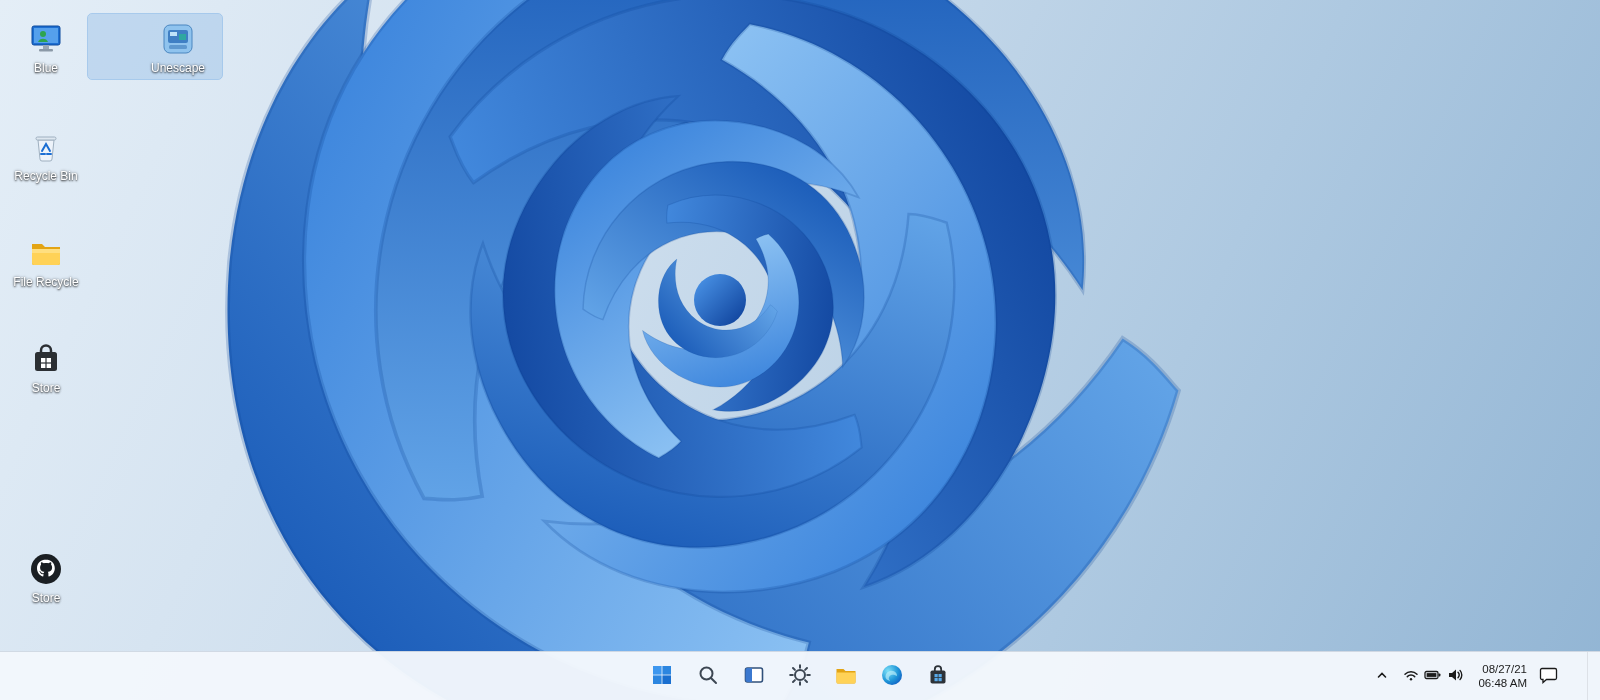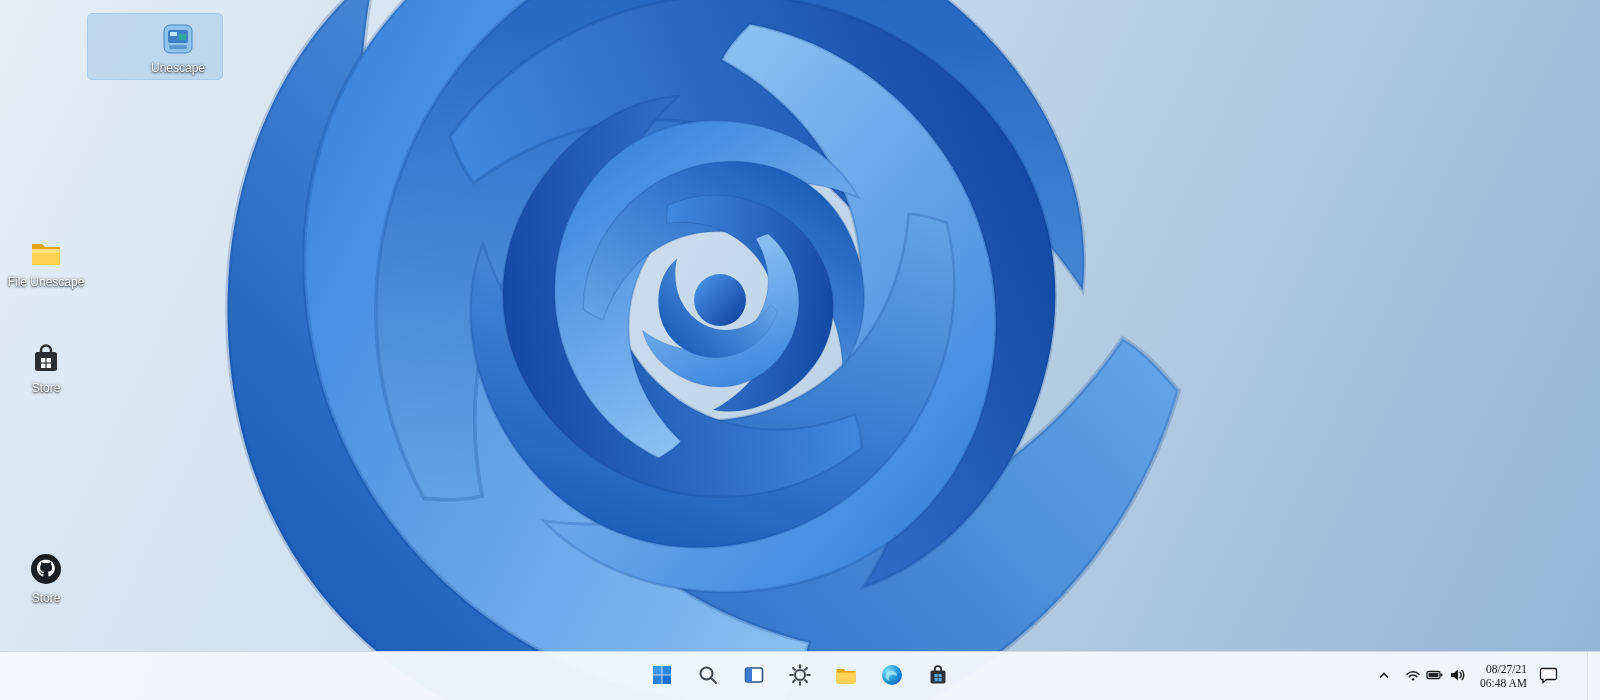--- a/index.html
+++ b/index.html
@@ -22,21 +22,21 @@
     background:rgba(243,247,252,.97);border-top:1px solid rgba(110,130,155,.25);}
   .tb-center{position:absolute;left:50%;top:0;height:48px;transform:translateX(-50%);
     display:flex;align-items:center;gap:6px;}
   .tb-btn{width:40px;height:40px;border:none;background:transparent;border-radius:6px;
     display:flex;align-items:center;justify-content:center;padding:0;cursor:pointer;}
 
   .tray{position:absolute;right:38px;top:0;height:48px;display:flex;align-items:center;gap:2px;}
   .tray-btn{height:36px;min-width:26px;border:none;background:transparent;border-radius:6px;
     display:flex;align-items:center;justify-content:center;padding:0 4px;cursor:pointer;}
   .tray-group{display:flex;align-items:center;gap:5px;padding:0 6px;height:36px;border-radius:6px;}
-  .clock{font-size:11.5px;line-height:14px;color:#1b1b1b;text-align:right;padding:0 6px;cursor:default;font-family:Liberation Serif, serif;}
+  .clock{font-size:11.5px;line-height:14px;color:#1b1b1b;text-align:right;padding:0 6px;cursor:default;}
   .show-desktop{position:absolute;right:0;top:0;width:8px;height:48px;background:transparent;border:none;border-left:1px solid rgba(0,0,0,.08);cursor:pointer;}
 </style>
 </head>
 <body>
 
 <div class="desktop">
 
   <svg class="wallpaper" width="1600" height="700" viewBox="0 0 1600 700" aria-hidden="true">
     <defs>
       <linearGradient id="gA" x1="0" y1="0" x2="1" y2="1">
@@ -69,44 +69,71 @@
       <use href="#petal" fill="url(#gC)" transform="rotate(135) scale(0.70)"></use>
       <use href="#petal" fill="url(#gB)" transform="rotate(200) scale(0.58)"></use>
       <use href="#petal" fill="url(#gA)" transform="rotate(265) scale(0.47)"></use>
       <use href="#petal" fill="url(#gC)" transform="rotate(330) scale(0.37)"></use>
       <use href="#petal" fill="url(#gB)" transform="rotate(35)  scale(0.28)"></use>
       <use href="#petal" fill="url(#gA)" transform="rotate(100) scale(0.20)"></use>
       <circle r="26" fill="url(#gC)" stroke="none"></circle>
     </g>
   </svg>
 
+  <div class="cell" style="left:2px;top:14px">
+    <span class="ic">
+      <svg width="36" height="36" viewBox="0 0 36 36">
+        <rect x="4" y="5" width="28" height="19" rx="2" fill="#1d6fd2" stroke="#0d4a9e"></rect>
+        <rect x="6" y="7" width="24" height="15" fill="#55a0ec"></rect>
+        <circle cx="15" cy="13" r="3" fill="#2ea44f"></circle>
+        <path d="M10 21 c1.2 -4.5 8.8 -4.5 10 0 z" fill="#2ea44f"></path>
+        <rect x="15" y="24" width="6" height="4" fill="#9aa7b4"></rect>
+        <rect x="11" y="28" width="14" height="2.5" rx="1" fill="#8b99a7"></rect>
+      </svg>
+    </span>
+    <span class="lbl">Blue</span>
+  </div>
 
   <div class="cell selected" style="left:88px;top:14px">
     <span class="ic">
       <svg width="36" height="36" viewBox="0 0 36 36">
         <rect x="4" y="4" width="28" height="28" rx="6" fill="#8fc3ee" stroke="#4a86c0"></rect>
         <rect x="8" y="9" width="20" height="13" rx="2" fill="#3f7fc4"></rect>
         <rect x="10" y="11" width="7" height="4" fill="#bfe2f9"></rect>
         <rect x="19" y="13" width="7" height="6" fill="#2ea7a0"></rect>
         <rect x="9" y="24" width="18" height="4" rx="1.5" fill="#5e98cf"></rect>
       </svg>
     </span>
     <span class="lbl">Unescape</span>
   </div>
 
+  <div class="cell" style="left:2px;top:122px">
+    <span class="ic">
+      <svg width="36" height="36" viewBox="0 0 36 36">
+        <path d="M10 11 h16 l-2 19 a2 2 0 0 1 -2 2 h-8 a2 2 0 0 1 -2 -2 z" fill="#eef4fa" fill-opacity="0.85" stroke="#9fb0c0"></path>
+        <rect x="8" y="8" width="20" height="3" rx="1.5" fill="#dde7f0" stroke="#9fb0c0"></rect>
+        <g stroke="#1b6ed3" stroke-width="2" fill="none" stroke-linecap="round">
+          <path d="M14 22 l4 -7 l4 7"></path>
+          <path d="M13 25 h4"></path>
+          <path d="M19 25 h4"></path>
+        </g>
+      </svg>
+    </span>
+    <span class="lbl">Recycle Bin</span>
+  </div>
 
   <div class="cell" style="left:2px;top:228px">
     <span class="ic">
       <svg width="36" height="36" viewBox="0 0 36 36">
         <path d="M4 9 h10 l3 3 h15 v16 a2 2 0 0 1 -2 2 H6 a2 2 0 0 1 -2 -2 z" fill="#e3a414"></path>
         <path d="M4 14 h28 v14 a2 2 0 0 1 -2 2 H6 a2 2 0 0 1 -2 -2 z" fill="#ffd257"></path>
         <path d="M4 14 h28 v4 H4 z" fill="#ffdf80"></path>
       </svg>
     </span>
-    <span class="lbl">File Unescape</span>
+    <span class="lbl">File Recycle</span>
   </div>
 
   <div class="cell" style="left:2px;top:334px">
     <span class="ic">
       <svg width="36" height="36" viewBox="0 0 36 36">
         <path d="M13 12 v-2.5 a5 5 0 0 1 10 0 V 12" fill="none" stroke="#2b2f33" stroke-width="2.5"></path>
         <rect x="7" y="11" width="22" height="19" rx="2.5" fill="#2b2f33"></rect>
         <rect x="13" y="17" width="4.4" height="4.4" fill="#ffffff"></rect>
         <rect x="18.6" y="17" width="4.4" height="4.4" fill="#ffffff"></rect>
         <rect x="13" y="22.6" width="4.4" height="4.4" fill="#ffffff"></rect>

